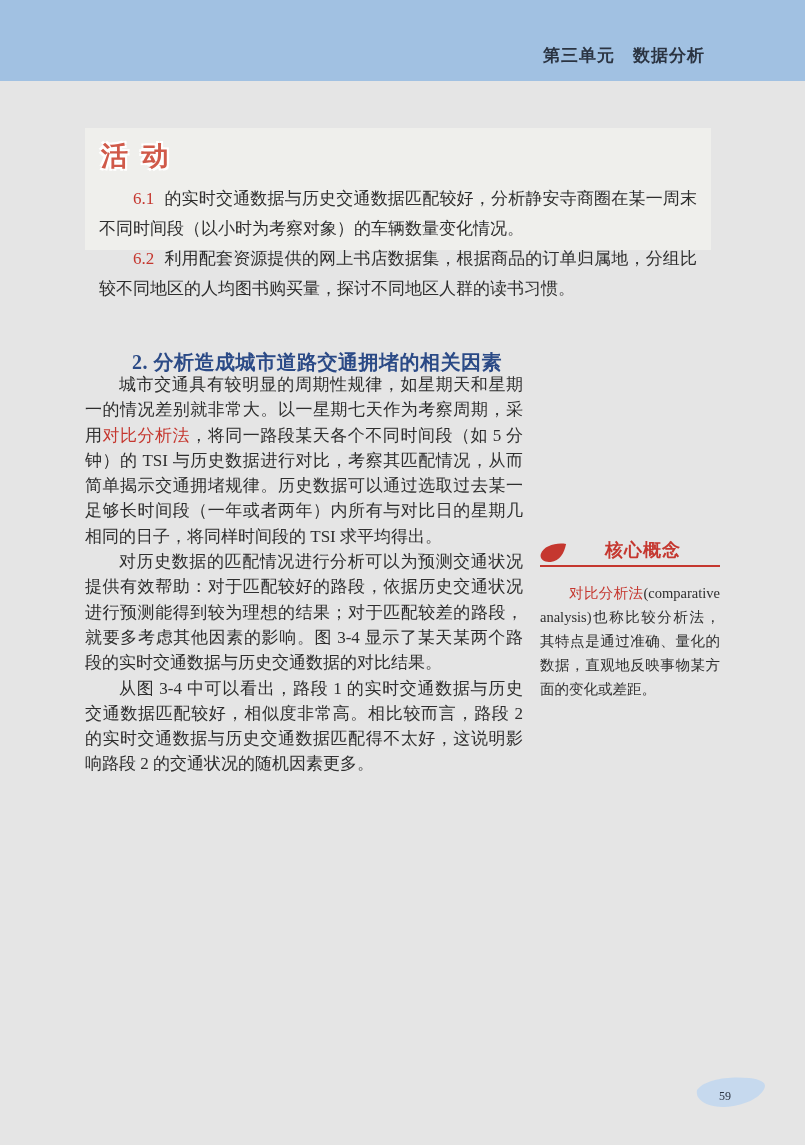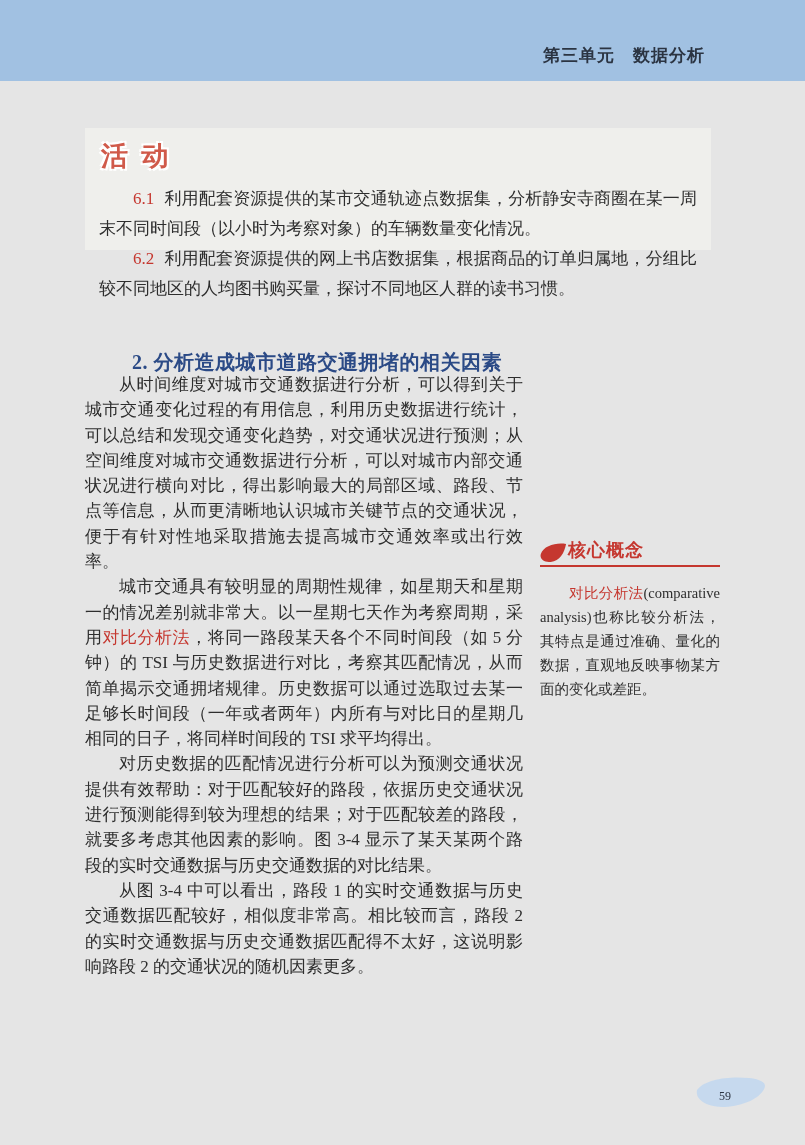--- a/index.html
+++ b/index.html
@@ -45,21 +45,21 @@
   .main-col p {
     margin:0; font-size:17px; line-height:25.3px; color:#2E2E2E;
     text-align:justify; text-indent:2em;
   }
   .red-inline { color:#C5372F; }
 
   
   .sidebar { position:absolute; left:540px; top:538px; width:180px; }
   .concept-head {
     display:flex; align-items:flex-end;
-    border-bottom:2px solid #C5372F; padding-bottom:3px;
+    border-bottom:2px solid #C5372F; padding-bottom:3px;gap:37px;
   }
   .leaf-icon { width:27px; height:19px; margin-right:1px; flex:none; }
   .concept-title {
     font-family:"Liberation Sans","DejaVu Sans",sans-serif;
     font-size:18px; font-weight:bold; color:#C5372F; letter-spacing:1px;
   }
   .concept-text {
     margin:14px 0 0 0; font-size:14.5px; line-height:24px; color:#2E2E2E;
     text-align:justify; text-indent:2em;
   }
@@ -76,28 +76,27 @@
 <body>
 
 <div class="page">
 
   <div class="band">
     <div class="band-title">第三单元　数据分析</div>
   </div>
 
   <div class="activity-box">
     <div class="activity-title">活 动</div>
-    <p class="act-item"><span class="act-num">6.1</span><span>利用配套资源提供的某市交通轨迹点数据集，分析静安寺商圈在某一周末不同时间段（以小时为考察对象）的车辆数量变化情况。</span></p>
+    <p class="act-item"><span class="act-num">6.1</span><span>的实时交通数据与历史交通数据匹配较好，分析静安寺商圈在某一周末不同时间段（以小时为考察对象）的车辆数量变化情况。</span></p>
     <p class="act-item"><span class="act-num">6.2</span><span>利用配套资源提供的网上书店数据集，根据商品的订单归属地，分组比较不同地区的人均图书购买量，探讨不同地区人群的读书习惯。</span></p>
   </div>
 
   <h2 class="section-heading">2. 分析造成城市道路交通拥堵的相关因素</h2>
 
   <div class="main-col">
-    <p><span>从时间维度对城市交通数据进行分析，可以得到关于城市交通变化过程的有用信息，利用历史数据进行统计，可以总结和发现交通变化趋势，对交通状况进行预测；从空间维度对城市交通数据进行分析，可以对城市内部交通状况进行横向对比，得出影响最大的局部区域、路段、节点等信息，从而更清晰地认识城市关键节点的交通状况，便于有针对性地采取措施去提高城市交通效率或出行效率。</span><span class="red-inline"></span><span></span></p>
     <p><span>城市交通具有较明显的周期性规律，如星期天和星期一的情况差别就非常大。以一星期七天作为考察周期，采用</span><span class="red-inline">对比分析法</span><span>，将同一路段某天各个不同时间段（如 5 分钟）的 TSI 与历史数据进行对比，考察其匹配情况，从而简单揭示交通拥堵规律。历史数据可以通过选取过去某一足够长时间段（一年或者两年）内所有与对比日的星期几相同的日子，将同样时间段的 TSI 求平均得出。</span></p>
     <p><span>对历史数据的匹配情况进行分析可以为预测交通状况提供有效帮助：对于匹配较好的路段，依据历史交通状况进行预测能得到较为理想的结果；对于匹配较差的路段，就要多考虑其他因素的影响。图 3-4 显示了某天某两个路段的实时交通数据与历史交通数据的对比结果。</span><span class="red-inline"></span><span></span></p>
     <p><span>从图 3-4 中可以看出，路段 1 的实时交通数据与历史交通数据匹配较好，相似度非常高。相比较而言，路段 2 的实时交通数据与历史交通数据匹配得不太好，这说明影响路段 2 的交通状况的随机因素更多。</span><span class="red-inline"></span><span></span></p>
   </div>
 
   <div class="sidebar">
     <div class="concept-head">
       <span class="leaf-icon">
         <svg viewBox="0 0 30 22" xmlns="http://www.w3.org/2000/svg">
           <path d="M29 1 C18 -1 4 3 1 12 C-1 18 5 22 12 21 C22 20 27 11 29 1 Z" fill="#C5372F"></path>

